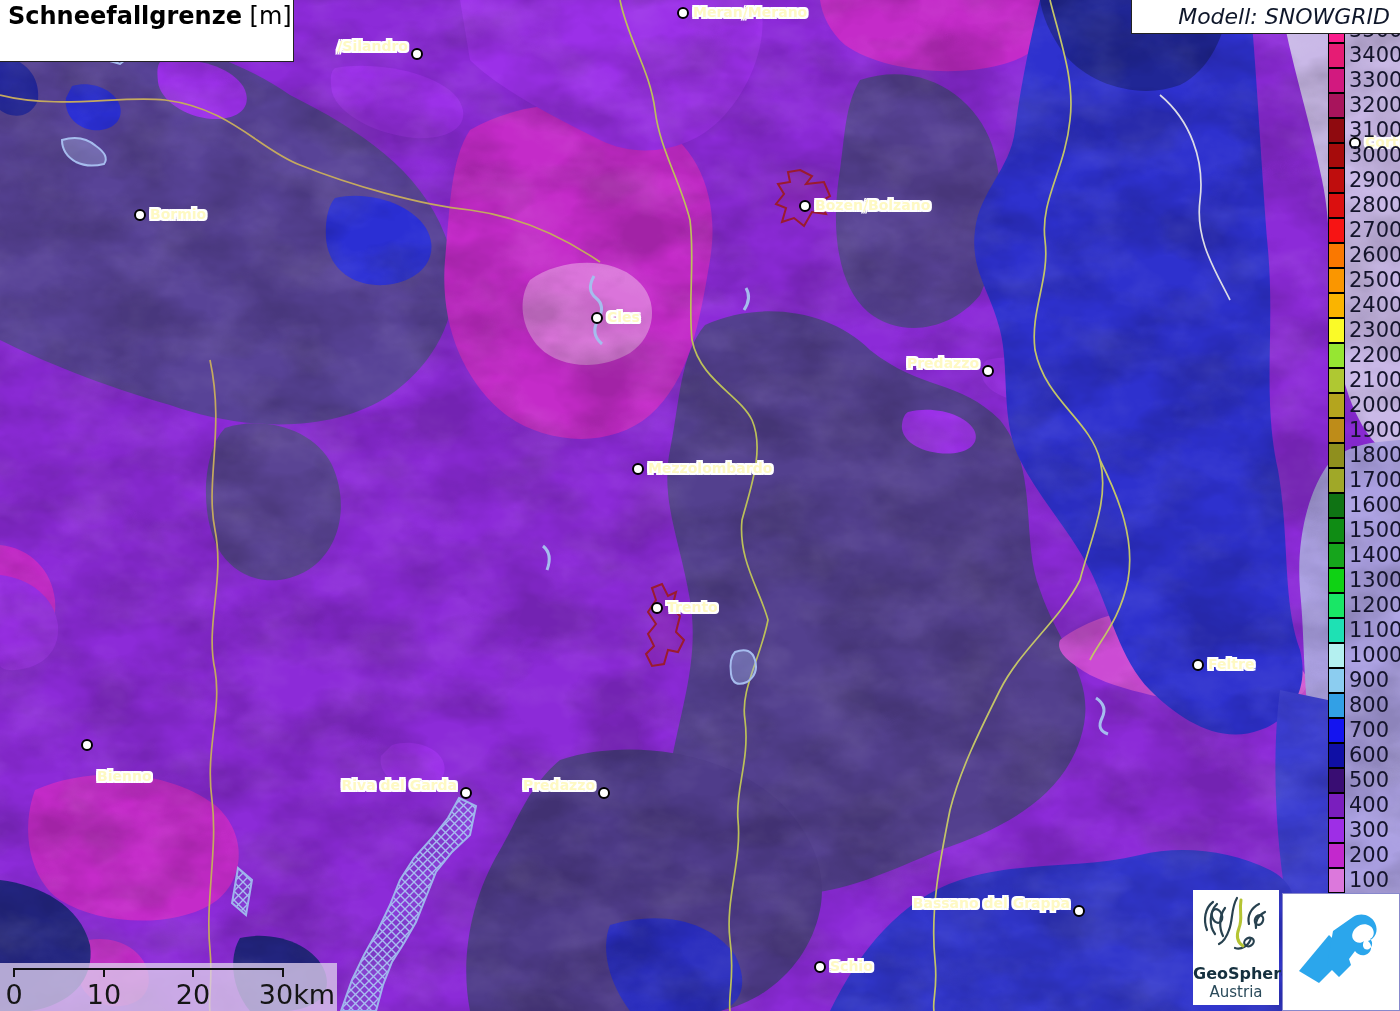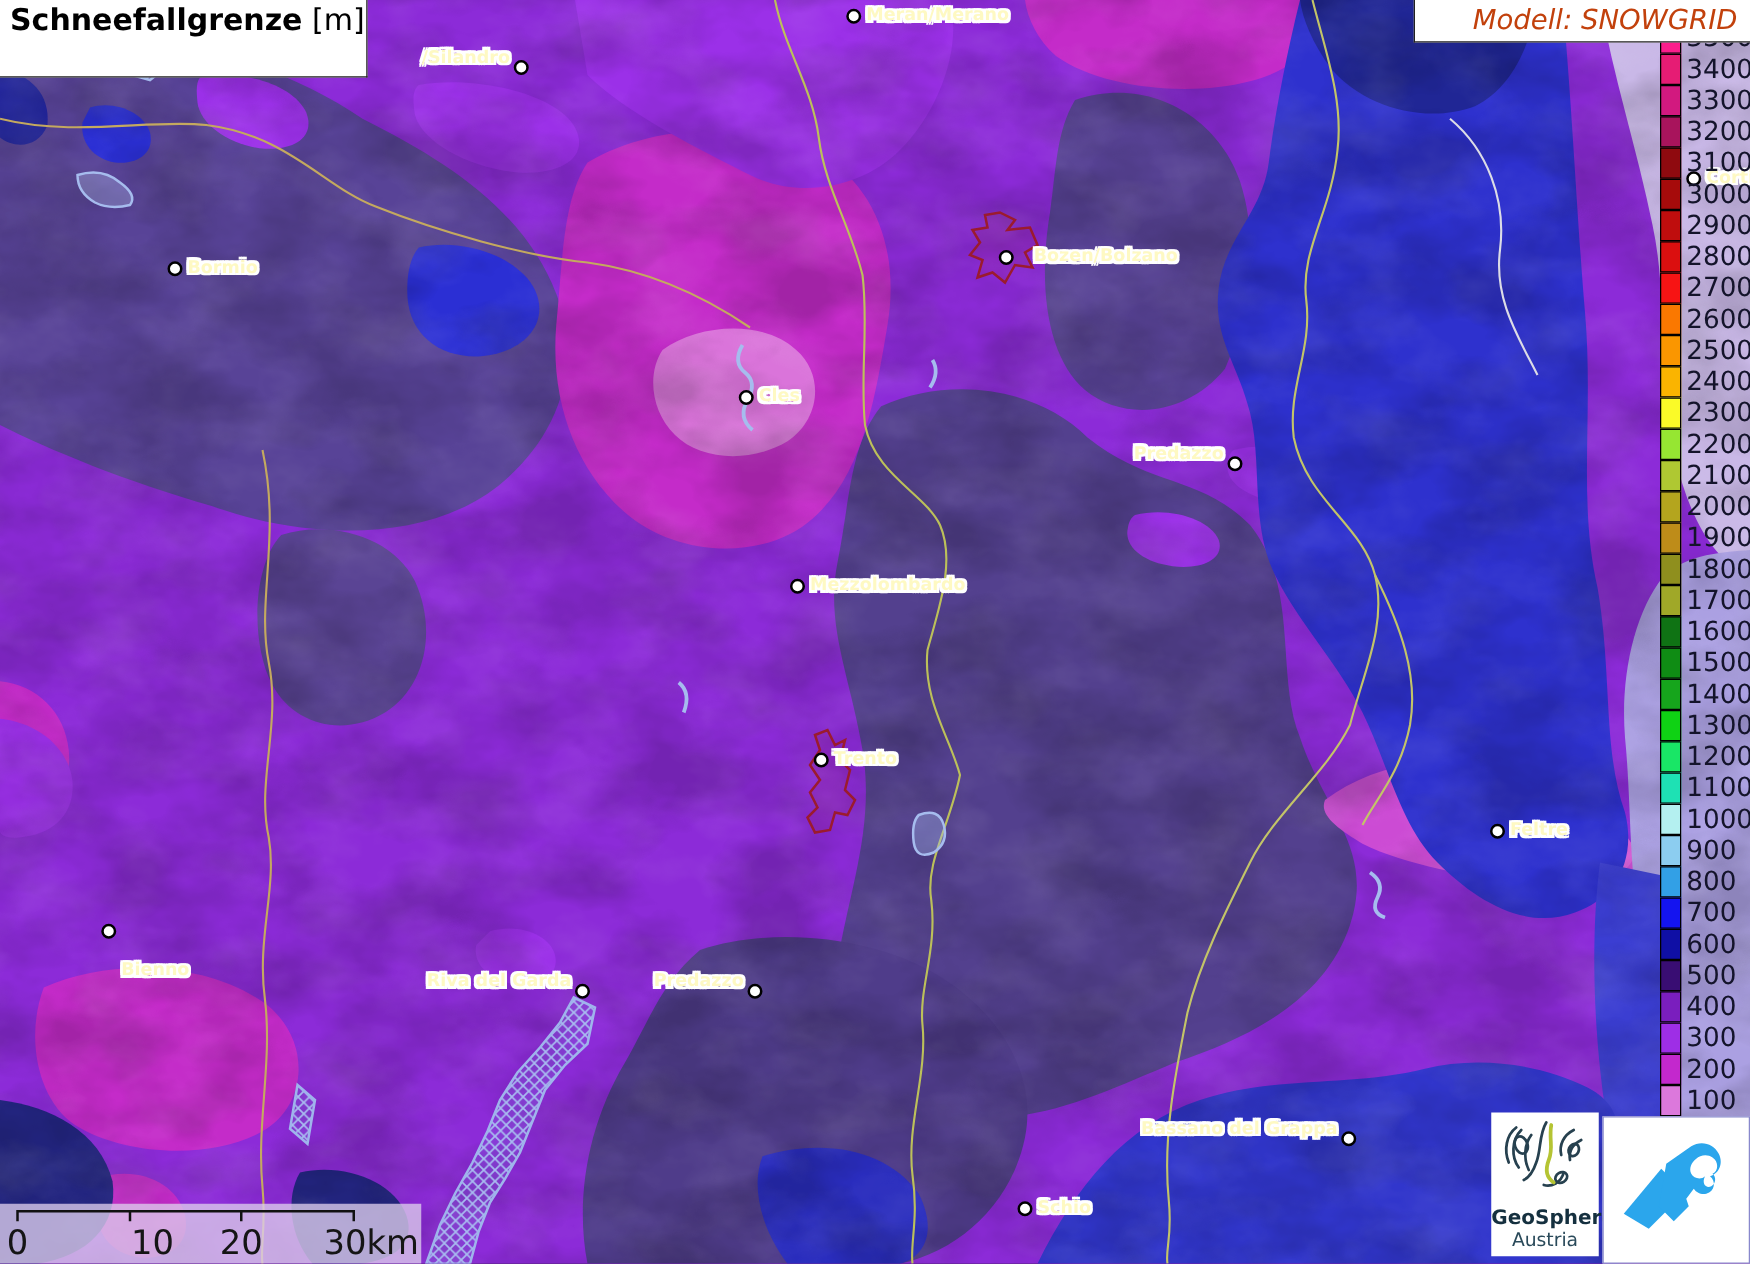--- a/index.html
+++ b/index.html
@@ -8,21 +8,21 @@
   #map-svg{position:absolute;left:0;top:0;}
   
   .title-box{position:absolute;left:0;top:0;width:294px;height:62px;background:#fff;
              border-right:1px solid #222;border-bottom:1px solid #222;padding:2px 0 0 8px;box-sizing:border-box;}
   .title-line1{font-size:24px;color:#000;white-space:nowrap;}
   .title-line1 b{font-weight:bold;}
   .title-line2{font-size:21px;font-style:italic;color:#000;white-space:nowrap;margin-top:1px;}
   
   .model-box{position:absolute;right:0;top:0;height:33px;background:#fff;border:1px solid #222;
              border-top:none;border-right:none;display:flex;align-items:center;padding:0 10px;}
-  .model-box span{font-size:22px;font-style:italic;color:#c2410c;white-space:nowrap;margin-left:36px;}
+  .model-box span{font-size:22px;font-style:italic;color:#0f172a;white-space:nowrap;margin-left:36px;}
   
   .legend{position:absolute;left:1328px;top:18px;}
   .legend-row{display:flex;height:25px;align-items:center;}
   .legend-swatch{width:17px;height:25px;border:1px solid #000;box-sizing:border-box;margin-top:-1px;flex:none;}
   .legend-label{font-size:21px;color:#14142B;padding-left:4px;line-height:25px;}
   
   .city-dot{position:absolute;width:8px;height:8px;background:#fff;border:2.5px solid #000;border-radius:50%;}
   .city-label{position:absolute;font-size:14px;font-weight:bold;color:#fef9c3;white-space:nowrap;
     text-shadow:-2px -2px 0 #fff,2px -2px 0 #fff,-2px 2px 0 #fff,2px 2px 0 #fff,
                 -2px 0 0 #fff,2px 0 0 #fff,0 -2px 0 #fff,0 2px 0 #fff;}
@@ -144,21 +144,21 @@
   </svg>
 
   <div id="cities">
       <div class="city-dot" style="left: 676.5px; top: 6.5px;"></div>
       <div class="city-label" style="left: 693px; top: 4px;">Meran/Merano</div>
       <div class="city-dot" style="left: 410.5px; top: 47.5px;"></div>
       <div class="city-label" style="right: 992px; top: 38px;">/Silandro</div>
       <div class="city-dot" style="left: 133.5px; top: 208.5px;"></div>
       <div class="city-label" style="left: 150px; top: 206px;">Bormio</div>
       <div class="city-dot" style="left: 798.5px; top: 199.5px;"></div>
-      <div class="city-label" style="left: 815px; top: 197px; margin-left: 12px;">Bozen/Bolzano</div>
+      <div class="city-label" style="left: 815px; top: 197px;">Bozen/Bolzano</div>
       <div class="city-dot" style="left: 590.5px; top: 311.5px;"></div>
       <div class="city-label" style="left: 607px; top: 309px;">Cles</div>
       <div class="city-dot" style="left: 981.5px; top: 364.5px;"></div>
       <div class="city-label" style="right: 421px; top: 355px;">Predazzo</div>
       <div class="city-dot" style="left: 631.5px; top: 462.5px;"></div>
       <div class="city-label" style="left: 648px; top: 460px;">Mezzolombardo</div>
       <div class="city-dot" style="left: 650.5px; top: 601.5px;"></div>
       <div class="city-label" style="left: 667px; top: 599px;">Trento</div>
       <div class="city-dot" style="left: 1191.5px; top: 658.5px;"></div>
       <div class="city-label" style="left: 1208px; top: 656px;">Feltre</div>
@@ -326,21 +326,21 @@
   <div class="model-box">
     <span>Modell: SNOWGRID</span>
   </div>
 
   <div class="scalebar">
     <svg width="337" height="48">
       <path d="M14,14 L14,6 L283,6 L283,14 M104,6 L104,14 M193,6 L193,14" fill="none" stroke="#111" stroke-width="2"></path>
     </svg>
     <div id="scalebar-labels">
         <span class="scalebar-num" style="left: 14px;">0</span>
-        <span class="scalebar-num" style="left: 104px; margin-left: 18px;">10</span>
+        <span class="scalebar-num" style="left: 104px;">10</span>
         <span class="scalebar-num" style="left: 193px;">20</span>
         <span class="scalebar-num" style="left: 297px;">30km</span>
       </div>
   </div>
 
   <div class="geo-box">
     <svg width="86" height="72" viewBox="0 0 86 72">
       <g fill="none" stroke="#27414F" stroke-width="2.2" stroke-linecap="round">
         <ellipse cx="24" cy="26" rx="5" ry="7" transform="rotate(-20 24 26)"></ellipse>
         <path d="M14,40 C10,30 12,18 20,12"></path>

